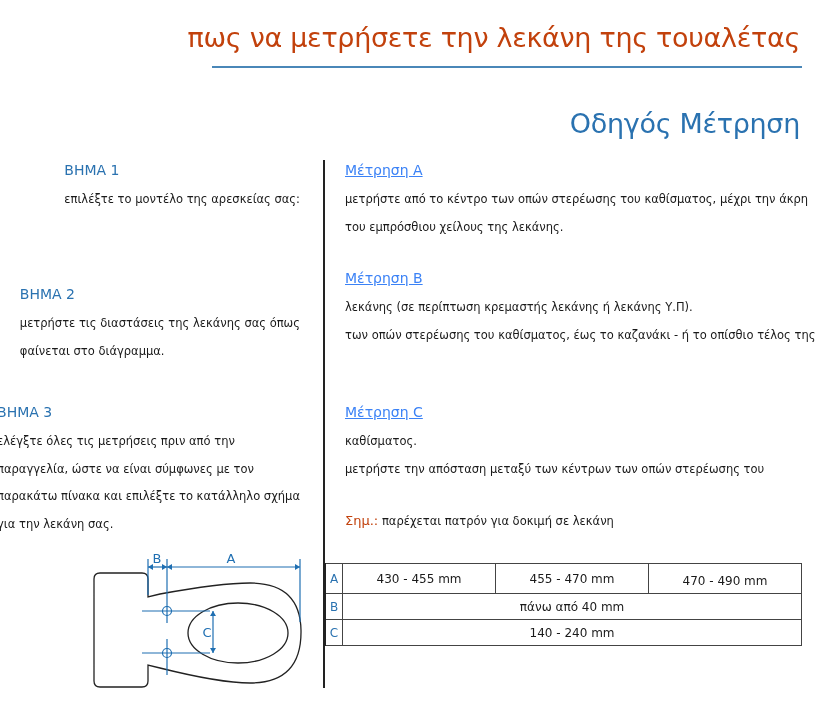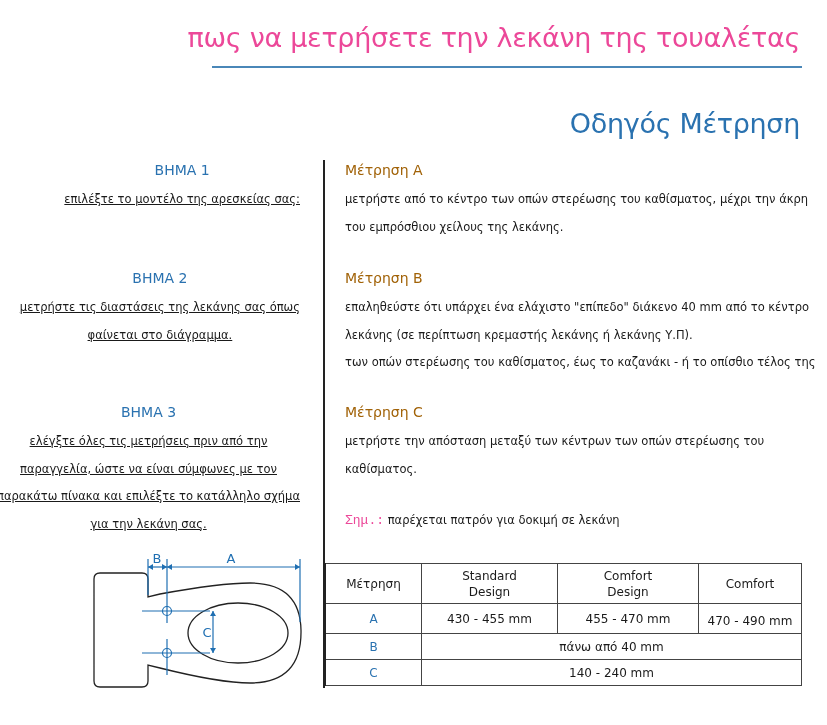--- a/index.html
+++ b/index.html
@@ -2,40 +2,40 @@
 <html><head>
   <meta charset="utf-8">
   <style>
     html, body { margin: 0; padding: 0; background: #ffffff; }
     body {
       width: 827px; height: 725px; position: relative; overflow: hidden;
       font-family: "DejaVu Sans", sans-serif; color: #1a1a1a;
     }
     .abs { position: absolute; }
     #main-title {
-      right: 27px; top: 22px; font-size: 27px; color: #ec4899;
+      right: 27px; top: 22px; font-size: 27px; color: #c2410c;
       letter-spacing: -0.3px; white-space: nowrap;
     }
     #title-rule { left: 212px; top: 66px; width: 590px; height: 2px; background: #4a87b8; }
     #guide-title {
       right: 27px; top: 108px; font-size: 27px; color: #2a72b0; white-space: nowrap;
       letter-spacing: -0.3px;
     }
     #divider { left: 323px; top: 160px; width: 2px; height: 528px; background: #222; }
 
-    .step { position: absolute; right: 527px; text-align: center; white-space: nowrap; }
+    .step { position: absolute; right: 527px; text-align: left; white-space: nowrap; }
     .step .h { color: #2a72b0; font-size: 14px; line-height: 20px; margin-bottom: 6px; }
-    .step .t { font-size: 11.5px; line-height: 27.5px; color: #1a1a1a; text-decoration: underline; }
+    .step .t { font-size: 11.5px; line-height: 27.5px; color: #1a1a1a; }
 
     .meas { position: absolute; left: 345px; width: 470px; }
-    .meas .h { color: #a16207; font-size: 14px; line-height: 20px; margin-bottom: 6px; white-space: nowrap; }
+    .meas .h { color: #3b82f6; font-size: 14px; line-height: 20px; margin-bottom: 6px; white-space: nowrap; text-decoration: underline; }
     .meas .t { font-size: 11.5px; line-height: 27.5px; color: #1a1a1a; white-space: nowrap; }
 
     #note { left: 345px; top: 513px; font-size: 11.5px; white-space: nowrap; }
-    #note .lbl { color: #ec4899; font-size: 13px; font-family: Liberation Mono, monospace; }
+    #note .lbl { color: #c2410c; font-size: 13px; }
 
     #spec-table {
       position: absolute; left: 324px; top: 563px; width: 478px;
       border-collapse: collapse; font-size: 12px;
     }
     #spec-table td, #spec-table th {
       border: 1px solid #444; text-align: center; font-weight: normal; padding: 0;
     }
     #spec-table tr.head th { height: 39px; line-height: 16px; }
     #spec-table tr.r td { height: 25px; }
@@ -49,62 +49,55 @@
 
 <div id="main-title" class="abs">πως να μετρήσετε την λεκάνη της τουαλέτας</div>
 <div id="title-rule" class="abs"></div>
 <div id="guide-title" class="abs">Οδηγός Μέτρηση</div>
 <div id="divider" class="abs"></div>
 
 <div class="step" style="top:160px;">
   <div class="h">ΒΗΜΑ 1</div>
   <div class="t">επιλέξτε το μοντέλο της αρεσκείας σας:</div>
 </div>
-<div class="step" style="top:268px;">
+<div class="step" style="top:284px;">
   <div class="h">ΒΗΜΑ 2</div>
   <div class="t">μετρήστε τις διαστάσεις της λεκάνης σας όπως</div>
   <div class="t">φαίνεται στο διάγραμμα.</div>
 </div>
 <div class="step" style="top:402px;">
   <div class="h">ΒΗΜΑ 3</div>
   <div class="t">ελέγξτε όλες τις μετρήσεις πριν από την</div>
   <div class="t">παραγγελία, ώστε να  είναι σύμφωνες με τον</div>
   <div class="t">παρακάτω πίνακα και επιλέξτε το κατάλληλο σχήμα</div>
   <div class="t">για την λεκάνη σας.</div>
 </div>
 
 <div class="meas" style="top:160px;">
   <div class="h">Μέτρηση A</div>
   <div class="t">μετρήστε από το κέντρο των οπών στερέωσης του καθίσματος, μέχρι την άκρη</div>
   <div class="t">του εμπρόσθιου χείλους της λεκάνης.</div>
 </div>
 <div class="meas" style="top:268px;">
   <div class="h">Μέτρηση B</div>
-  <div class="t">επαληθεύστε ότι υπάρχει ένα ελάχιστο "επίπεδο" διάκενο 40 mm από το κέντρο</div>
   <div class="t">λεκάνης (σε περίπτωση κρεμαστής λεκάνης ή λεκάνης Υ.Π).</div>
   <div class="t">των οπών στερέωσης του καθίσματος, έως το καζανάκι - ή το οπίσθιο τέλος της</div>
 </div>
 <div class="meas" style="top:402px;">
   <div class="h">Μέτρηση C</div>
+  <div class="t">καθίσματος.</div>
   <div class="t">μετρήστε την απόσταση μεταξύ των κέντρων των οπών στερέωσης του</div>
-  <div class="t">καθίσματος.</div>
 </div>
 
 <div id="note" class="abs">
   <span class="lbl">Σημ.:</span><span> παρέχεται πατρόν για δοκιμή σε λεκάνη</span>
 </div>
 
 <table id="spec-table">
   <tbody>
-      <tr class="head">
-    <th style="width:95px;"><span>Μέτρηση</span></th>
-    <th style="width:135px;"><span>Standard</span><br><span>Design</span></th>
-    <th style="width:140px;"><span>Comfort</span><br><span>Design</span></th>
-    <th><span>Comfort</span></th>
-  </tr>
   <tr class="r">
     <td class="key">A</td>
     <td>430 - 455 mm</td>
     <td>455 - 470 mm</td>
     <td style="padding-top:4px;">470 - 490 mm</td>
   </tr>
   <tr class="r">
     <td class="key">B</td>
     <td colspan="3">πάνω από 40 mm</td>
   </tr>

